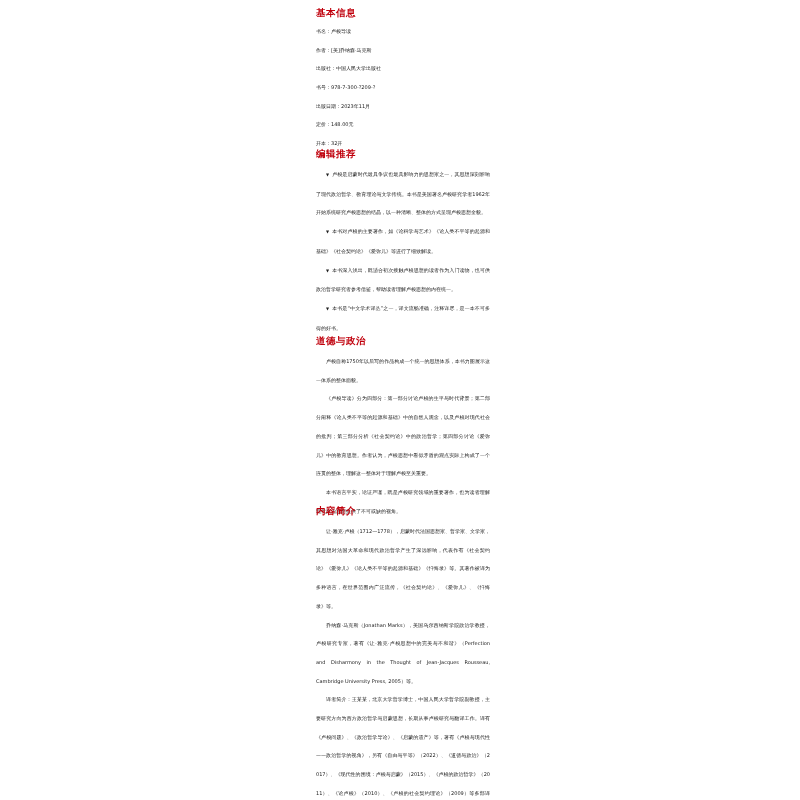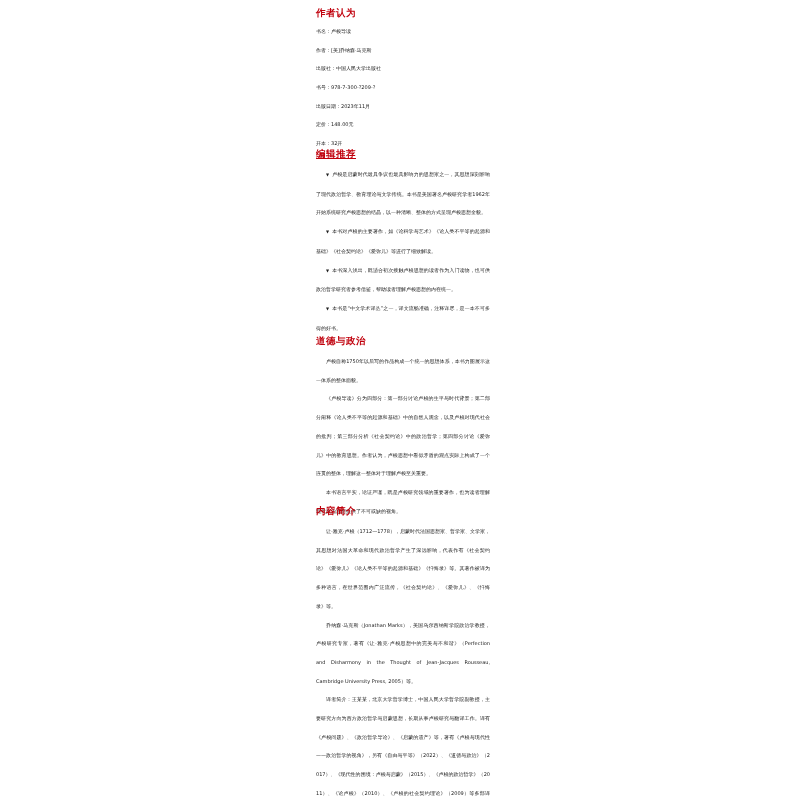--- a/index.html
+++ b/index.html
@@ -49,33 +49,33 @@
     .para.en {
       word-break: normal;
     }
     .bullet-mark {
       font-size: 4px;
       margin-right: 3px;
     }
     #sec-basic { position: absolute; top: 6px; left: 0; width: 174px; }
     #sec-basic .section-title { margin-bottom: 2px; }
     #sec-editor { position: absolute; top: 147px; left: 0; width: 174px; }
-    #sec-editor .section-title { margin-bottom: 4px; text-decoration: underline; }
+    #sec-editor .section-title { margin-bottom: 4px; }
     #sec-content { position: absolute; top: 334px; left: 0; width: 174px; }
     #sec-content .section-title { margin-bottom: 4px; }
     #sec-author { position: absolute; top: 504px; left: 0; width: 174px; }
     #sec-author .section-title { margin-bottom: 4px; }
   </style>
 </head>
 <body>
 
 <div class="page">
 
   <section id="sec-basic">
-    <h2 class="section-title">作者认为</h2>
+    <h2 class="section-title">基本信息</h2>
     <p class="meta-line">书名：卢梭导读</p>
     <p class="meta-line">作者：[美]乔纳森·马克斯</p>
     <p class="meta-line">出版社：中国人民大学出版社</p>
     <p class="meta-line">书号：978-7-300-?209-?</p>
     <p class="meta-line">出版日期：2023年11月</p>
     <p class="meta-line">定价：148.00元</p>
     <p class="meta-line">开本：32开</p>
   </section>
 
   <section id="sec-editor">

